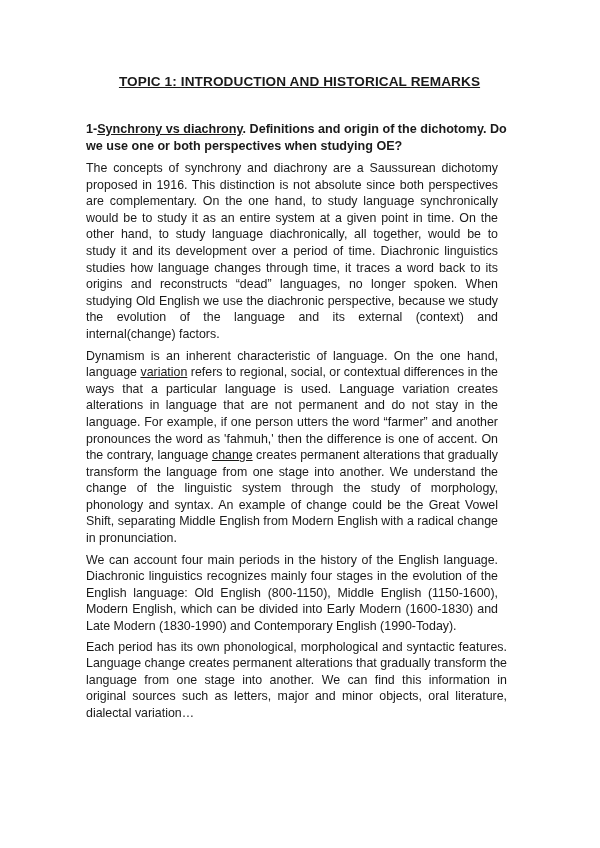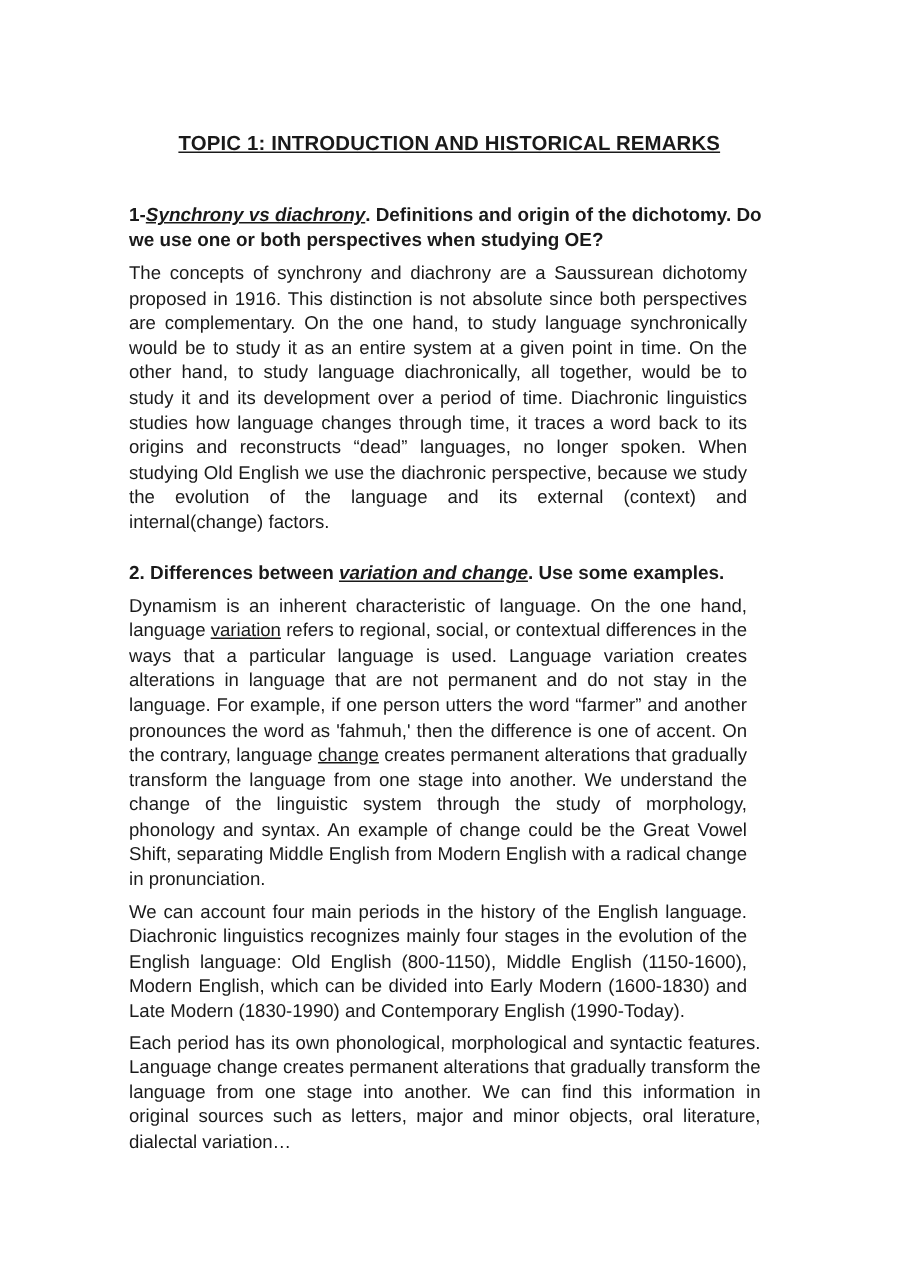--- a/index.html
+++ b/index.html
@@ -1,46 +1,45 @@
 <!DOCTYPE html>
 <html><head>
 <meta charset="utf-8">
 <style>
   html, body { margin: 0; padding: 0; background: #ffffff; }
   body { width: 600px; height: 848px; position: relative; overflow: hidden; }
   .page {
-    position: absolute; left: 86px; top: 16px; width: 427px;
+    position: absolute; left: 86px; top: 2px; width: 427px;
     font-family: "Liberation Sans", sans-serif; color: #1a1a1a;
     font-size: 12.4px; line-height: 16.6px;
   }
   .title {
     text-align: center; font-weight: bold; font-size: 13.6px; line-height: 19px;
     text-decoration: underline; margin-top: 70px; letter-spacing: 0.1px;
   }
   .q {
     font-weight: bold; font-size: 12.6px; line-height: 17px; margin: 0;
   }
   .q1 { margin-top: 30px; }
   .q2 { margin-top: 17px; }
   .q3 { margin-top: 17px; text-align: justify; }
   .u { text-decoration: underline; }
-  .iu { font-style: italic; text-decoration: underline; margin-top: 34px; }
+  .iu { text-decoration: underline; margin-top: 34px; }
   .i { }
   p.body { margin: 5px 15px 0 0; text-align: justify; }
   p.body2 { margin: 4px 6px 0 0; text-align: justify; }
 </style>
 </head>
 <body>
 
 <div class="page">
   <div class="title">
     <div>TOPIC 1: INTRODUCTION AND HISTORICAL REMARKS</div>
   </div>
 
   <p class="q q1"><span>1-</span><span class="iu">Synchrony vs diachrony</span><span>. Definitions and origin of the dichotomy. Do we use one or both perspectives when studying OE?</span></p>
   <p class="body">The concepts of synchrony and diachrony are a Saussurean dichotomy proposed in 1916. This distinction is not absolute since both perspectives are complementary. On the one hand, to study language synchronically would be to study it as an entire system at a given point in time. On the other hand, to study language diachronically, all together, would be to study it and its development over a period of time. Diachronic linguistics studies how language changes through time, it traces a word back to its origins and reconstructs “dead” languages, no longer spoken. When studying Old English we use the diachronic perspective, because we study the evolution of the language and its external (context) and internal(change) factors.</p>
 
-  <p class="q q2"><span>2. Differences between </span><span class="iu">variation and change</span><span>. Use some examples.</span></p>
   <p class="body"><span>Dynamism is an inherent characteristic of language. On the one hand, language </span><span class="u">variation</span><span> refers to regional, social, or contextual differences in the ways that a particular language is used. Language variation creates alterations in language that are not permanent and do not stay in the language. For example, if one person utters the word “farmer” and another pronounces the word as 'fahmuh,' then the difference is one of accent. On the contrary, language </span><span class="u">change</span><span> creates permanent alterations that gradually transform the language from one stage into another. We understand the change of the linguistic system through the study of morphology, phonology and syntax. An example of change could be the </span><span class="i">Great Vowel Shift</span><span>, separating Middle English from Modern English with a radical change in pronunciation.</span></p>
 
   <p class="body">We can account four main periods in the history of the English language. Diachronic linguistics recognizes mainly four stages in the evolution of the English language: Old English (800-1150), Middle English (1150-1600), Modern English, which can be divided into Early Modern (1600-1830) and Late Modern (1830-1990) and Contemporary English (1990-Today).</p>
   <p class="body2">Each period has its own phonological, morphological and syntactic features. Language change creates permanent alterations that gradually transform the language from one stage into another. We can find this information in original sources such as letters, major and minor objects, oral literature, dialectal variation…</p>
 </div>
 
 </body></html>

